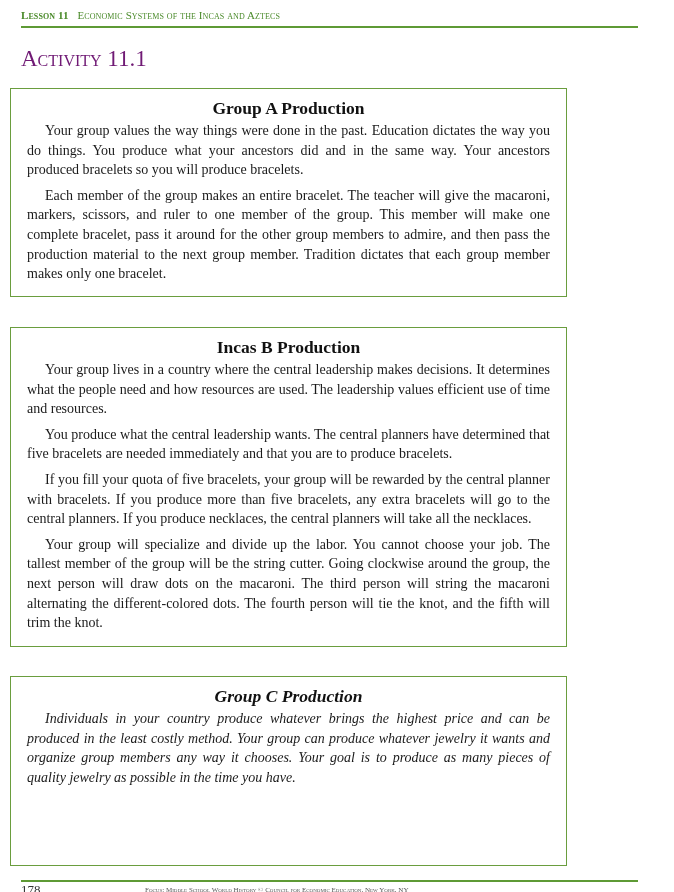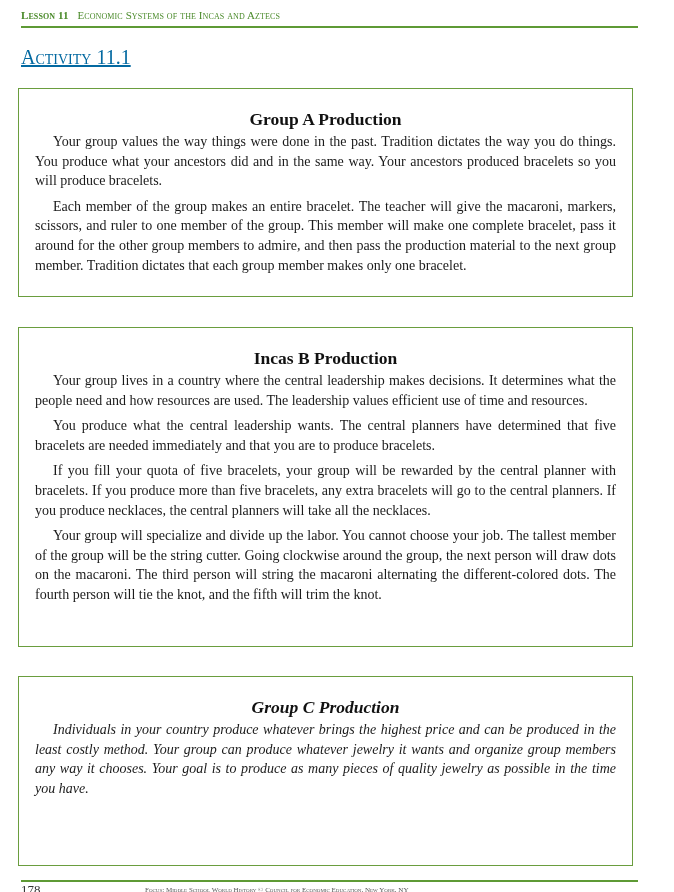--- a/index.html
+++ b/index.html
@@ -2,24 +2,24 @@
 <html><head>
 <meta charset="utf-8">
 <style>
   html, body { margin: 0; padding: 0; background: #ffffff; }
   body { width: 674px; height: 892px; position: relative; overflow: hidden;
          font-family: "DejaVu Serif", "Liberation Serif", serif; color: #1a1a1a; }
   .running-head { position: absolute; left: 21px; top: 9px; font-size: 11px; color: #4a8a2a;
                   font-variant: small-caps; letter-spacing: 0.1px; font-family: "Liberation Serif", serif; }
   .running-head .lesson { font-weight: bold; margin-right: 6px; }
   .head-rule { position: absolute; left: 21px; top: 26px; width: 617px; height: 2px; background: #5e9a35; }
-  .activity-title { position: absolute; left: 21px; top: 46px; font-size: 20px; font-variant: small-caps;
-                    font-family: "Liberation Serif", serif; color: #0369a1; text-decoration: underline; }
-  .box { position: absolute; left: 18px; width: 615px; border: 1.5px solid #6a9d3e; box-sizing: border-box;
-         padding: 20px 16px 0 16px; font-family: "Liberation Serif", serif; }
+  .activity-title { position: absolute; left: 21px; top: 46px; font-size: 23px; font-variant: small-caps;
+                    font-family: "Liberation Serif", serif; color: #701a75; }
+  .box { position: absolute; left: 10px; width: 557px; border: 1.5px solid #6a9d3e; box-sizing: border-box;
+         padding: 9px 16px 0 16px; font-family: "Liberation Serif", serif; }
   .box h2 { margin: 0 0 2px 0; text-align: center; font-size: 17.5px; font-weight: bold; color: #111; }
   .box p { margin: 0 0 6px 0; font-size: 14px; line-height: 19.6px; text-indent: 18px; text-align: justify; color: #1a1a1a; }
   #box-a { top: 88px; height: 209px; }
   #box-b { top: 327px; height: 320px; }
   #box-c { top: 676px; height: 190px; font-style: italic; }
   .foot-rule { position: absolute; left: 21px; top: 880px; width: 617px; height: 1.5px; background: #5e9a35; }
   .page-num { position: absolute; left: 21px; top: 882px; font-size: 13px; color: #333; font-family: "Liberation Serif", serif; }
   .footer-credit { position: absolute; left: 145px; top: 886px; font-size: 7px; color: #555; font-variant: small-caps;
                    font-family: "Liberation Serif", serif; white-space: nowrap; }
 </style>
@@ -29,21 +29,21 @@
 <div class="running-head">
   <span class="lesson">Lesson 11</span>
   <span>Economic Systems of the Incas and Aztecs</span>
 </div>
 <div class="head-rule"></div>
 
 <div class="activity-title">Activity 11.1</div>
 
 <div class="box" id="box-a">
   <h2>Group A Production</h2>
-  <p>Your group values the way things were done in the past. Tradition dictates the way you do things. You produce what your ancestors did and in the same way. Your ancestors produced bracelets so you will produce bracelets.</p>
+  <p>Your group values the way things were done in the past. Education dictates the way you do things. You produce what your ancestors did and in the same way. Your ancestors produced bracelets so you will produce bracelets.</p>
   <p>Each member of the group makes an entire bracelet. The teacher will give the macaroni, markers, scissors, and ruler to one member of the group. This member will make one complete bracelet, pass it around for the other group members to admire, and then pass the production material to the next group member. Tradition dictates that each group member makes only one bracelet.</p>
 </div>
 
 <div class="box" id="box-b">
   <h2>Incas B Production</h2>
   <p>Your group lives in a country where the central leadership makes decisions. It determines what the people need and how resources are used. The leadership values efficient use of time and resources.</p>
   <p>You produce what the central leadership wants. The central planners have determined that five bracelets are needed immediately and that you are to produce bracelets.</p>
   <p>If you fill your quota of five bracelets, your group will be rewarded by the central planner with bracelets. If you produce more than five bracelets, any extra bracelets will go to the central planners. If you produce necklaces, the central planners will take all the necklaces.</p>
   <p>Your group will specialize and divide up the labor. You cannot choose your job. The tallest member of the group will be the string cutter. Going clockwise around the group, the next person will draw dots on the macaroni. The third person will string the macaroni alternating the different-colored dots. The fourth person will tie the knot, and the fifth will trim the knot.</p>
 </div>

